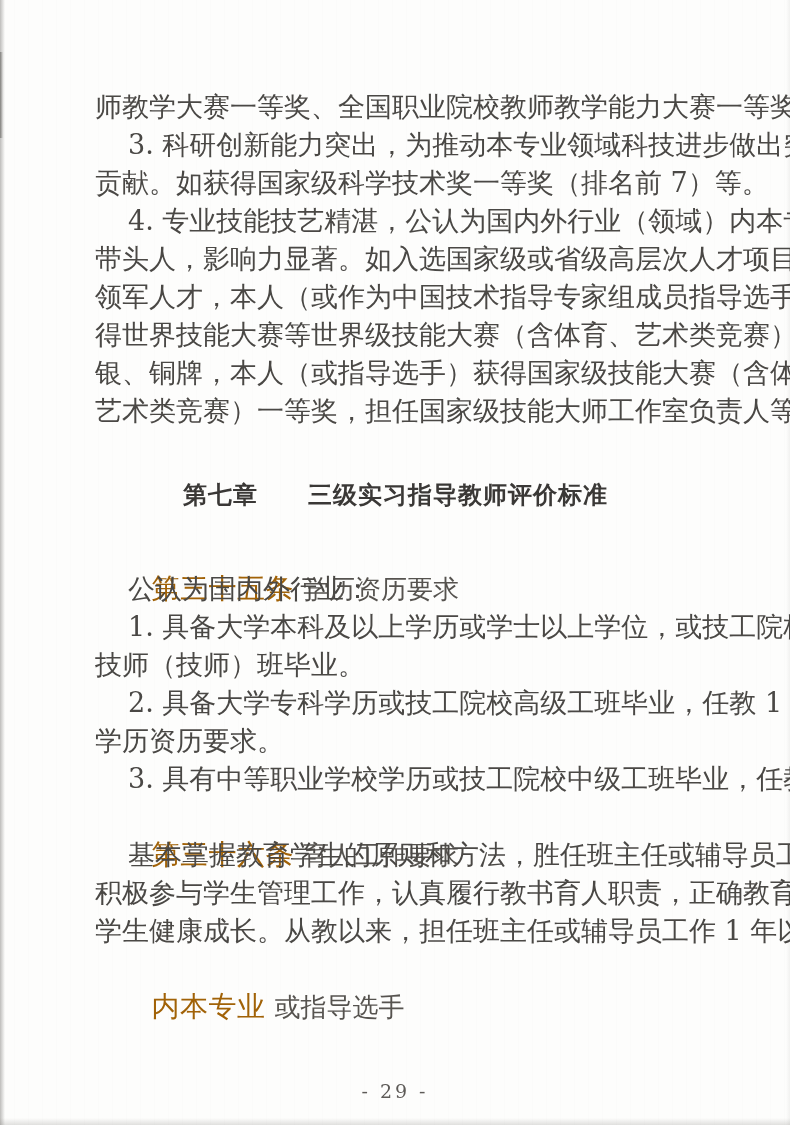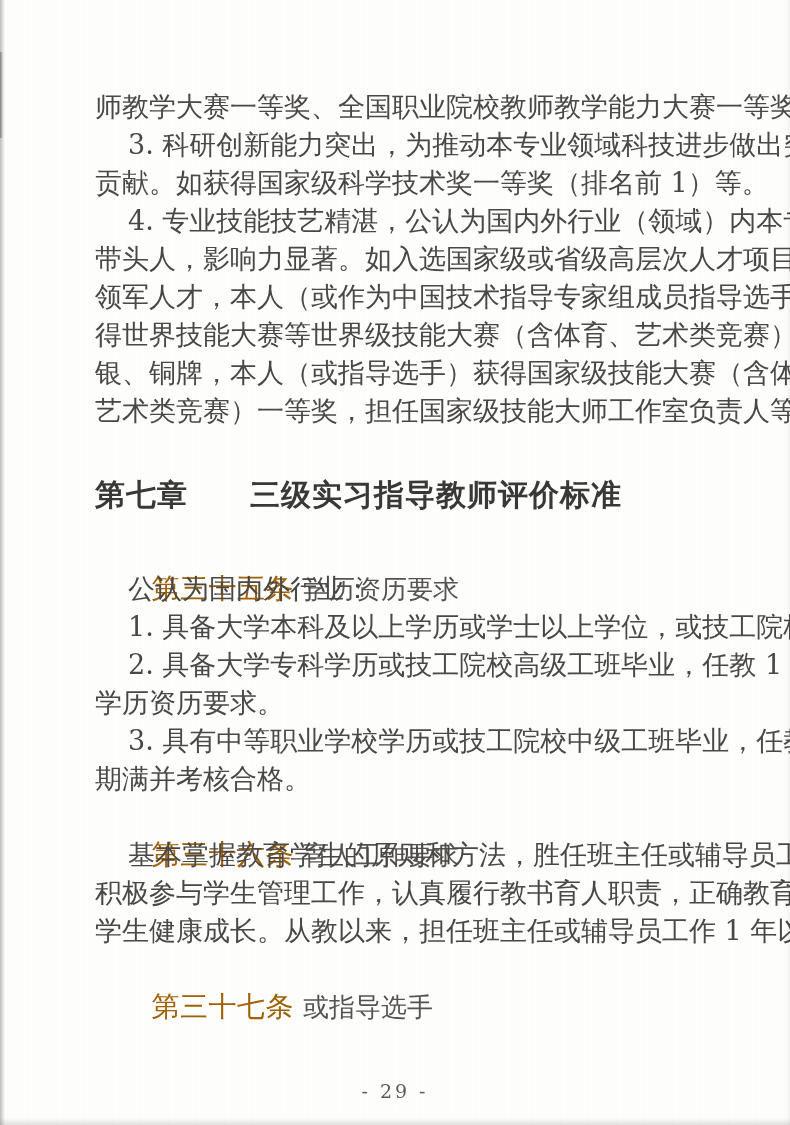--- a/index.html
+++ b/index.html
@@ -83,23 +83,24 @@
     color: #4a4845;
     letter-spacing: 0px;
     white-space: pre;
     height: 38px;
   }
   .indent2 { padding-left: 33px; }
 
   
   .chapter {
     font-family: "DejaVu Sans", sans-serif;
-    font-size: 30px;
+    font-size: 24px;
     font-weight: bold;
     color: #3a3836;
+    text-align: center;
     line-height: 38px;
     height: 38px;
     letter-spacing: 1px;
   }
 
   
   .article {
     height: 38px;
     line-height: 38px;
     padding-left: 26px;
@@ -145,21 +146,21 @@
   <div id="edge-left"></div>
   <div id="edge-left-notch"></div>
   <div id="edge-right"></div>
   <div id="edge-bottom"></div>
 
   <div id="content">
 
     <div class="line">师教学大赛一等奖、全国职业院校教师教学能力大赛一等奖等。</div>
 
     <div class="line indent2">3. 科研创新能力突出，为推动本专业领域科技进步做出突出</div>
-    <div class="line">贡献。如获得国家级科学技术奖一等奖（排名前 1）等。</div>
+    <div class="line">贡献。如获得国家级科学技术奖一等奖（排名前 7）等。</div>
 
     <div class="line indent2">4. 专业技能技艺精湛，公认为国内外行业（领域）内本专业</div>
     <div class="line">带头人，影响力显著。如入选国家级或省级高层次人才项目杰出、</div>
     <div class="line">领军人才，本人（或作为中国技术指导专家组成员指导选手）获</div>
     <div class="line">得世界技能大赛等世界级技能大赛（含体育、艺术类竞赛）金、</div>
     <div class="line">银、铜牌，本人（或指导选手）获得国家级技能大赛（含体育、</div>
     <div class="line">艺术类竞赛）一等奖，担任国家级技能大师工作室负责人等。</div>
 
     <div class="gap-chapter-before"></div>
 
@@ -167,36 +168,36 @@
 
     <div class="gap-chapter-after"></div>
 
     <div class="article">
       <span class="label">第三十五条</span><span class="title">学历资历要求</span>
     </div>
 
     <div class="line indent2">公认为国内外行业：</div>
 
     <div class="line indent2">1. 具备大学本科及以上学历或学士以上学位，或技工院校预备</div>
+    <div class="line">技师（技师）班毕业。</div>
 
     <div class="line indent2">2. 具备大学专科学历或技工院校高级工班毕业，任教 1 年期满</div>
     <div class="line">学历资历要求。</div>
 
     <div class="line indent2">3. 具有中等职业学校学历或技工院校中级工班毕业，任教 2 年</div>
-    <div class="line">期满并考核合格。</div>
 
     <div class="article">
       <span class="label">第三十六条</span><span class="title">育人工作要求</span>
     </div>
 
     <div class="line indent2">基本掌握教育学生的原则和方法，胜任班主任或辅导员工作，</div>
     <div class="line">积极参与学生管理工作，认真履行教书育人职责，正确教育和引导</div>
     <div class="line">学生健康成长。从教以来，担任班主任或辅导员工作 1 年以上。</div>
 
     <div class="article">
-      <span class="label">第三十七条</span><span class="title">或指导选手</span>
+      <span class="label">内本专业</span><span class="title">或指导选手</span>
     </div>
 
   </div>
 
   <div id="folio">- 29 -</div>
 
 </div>
 
 </body></html>

